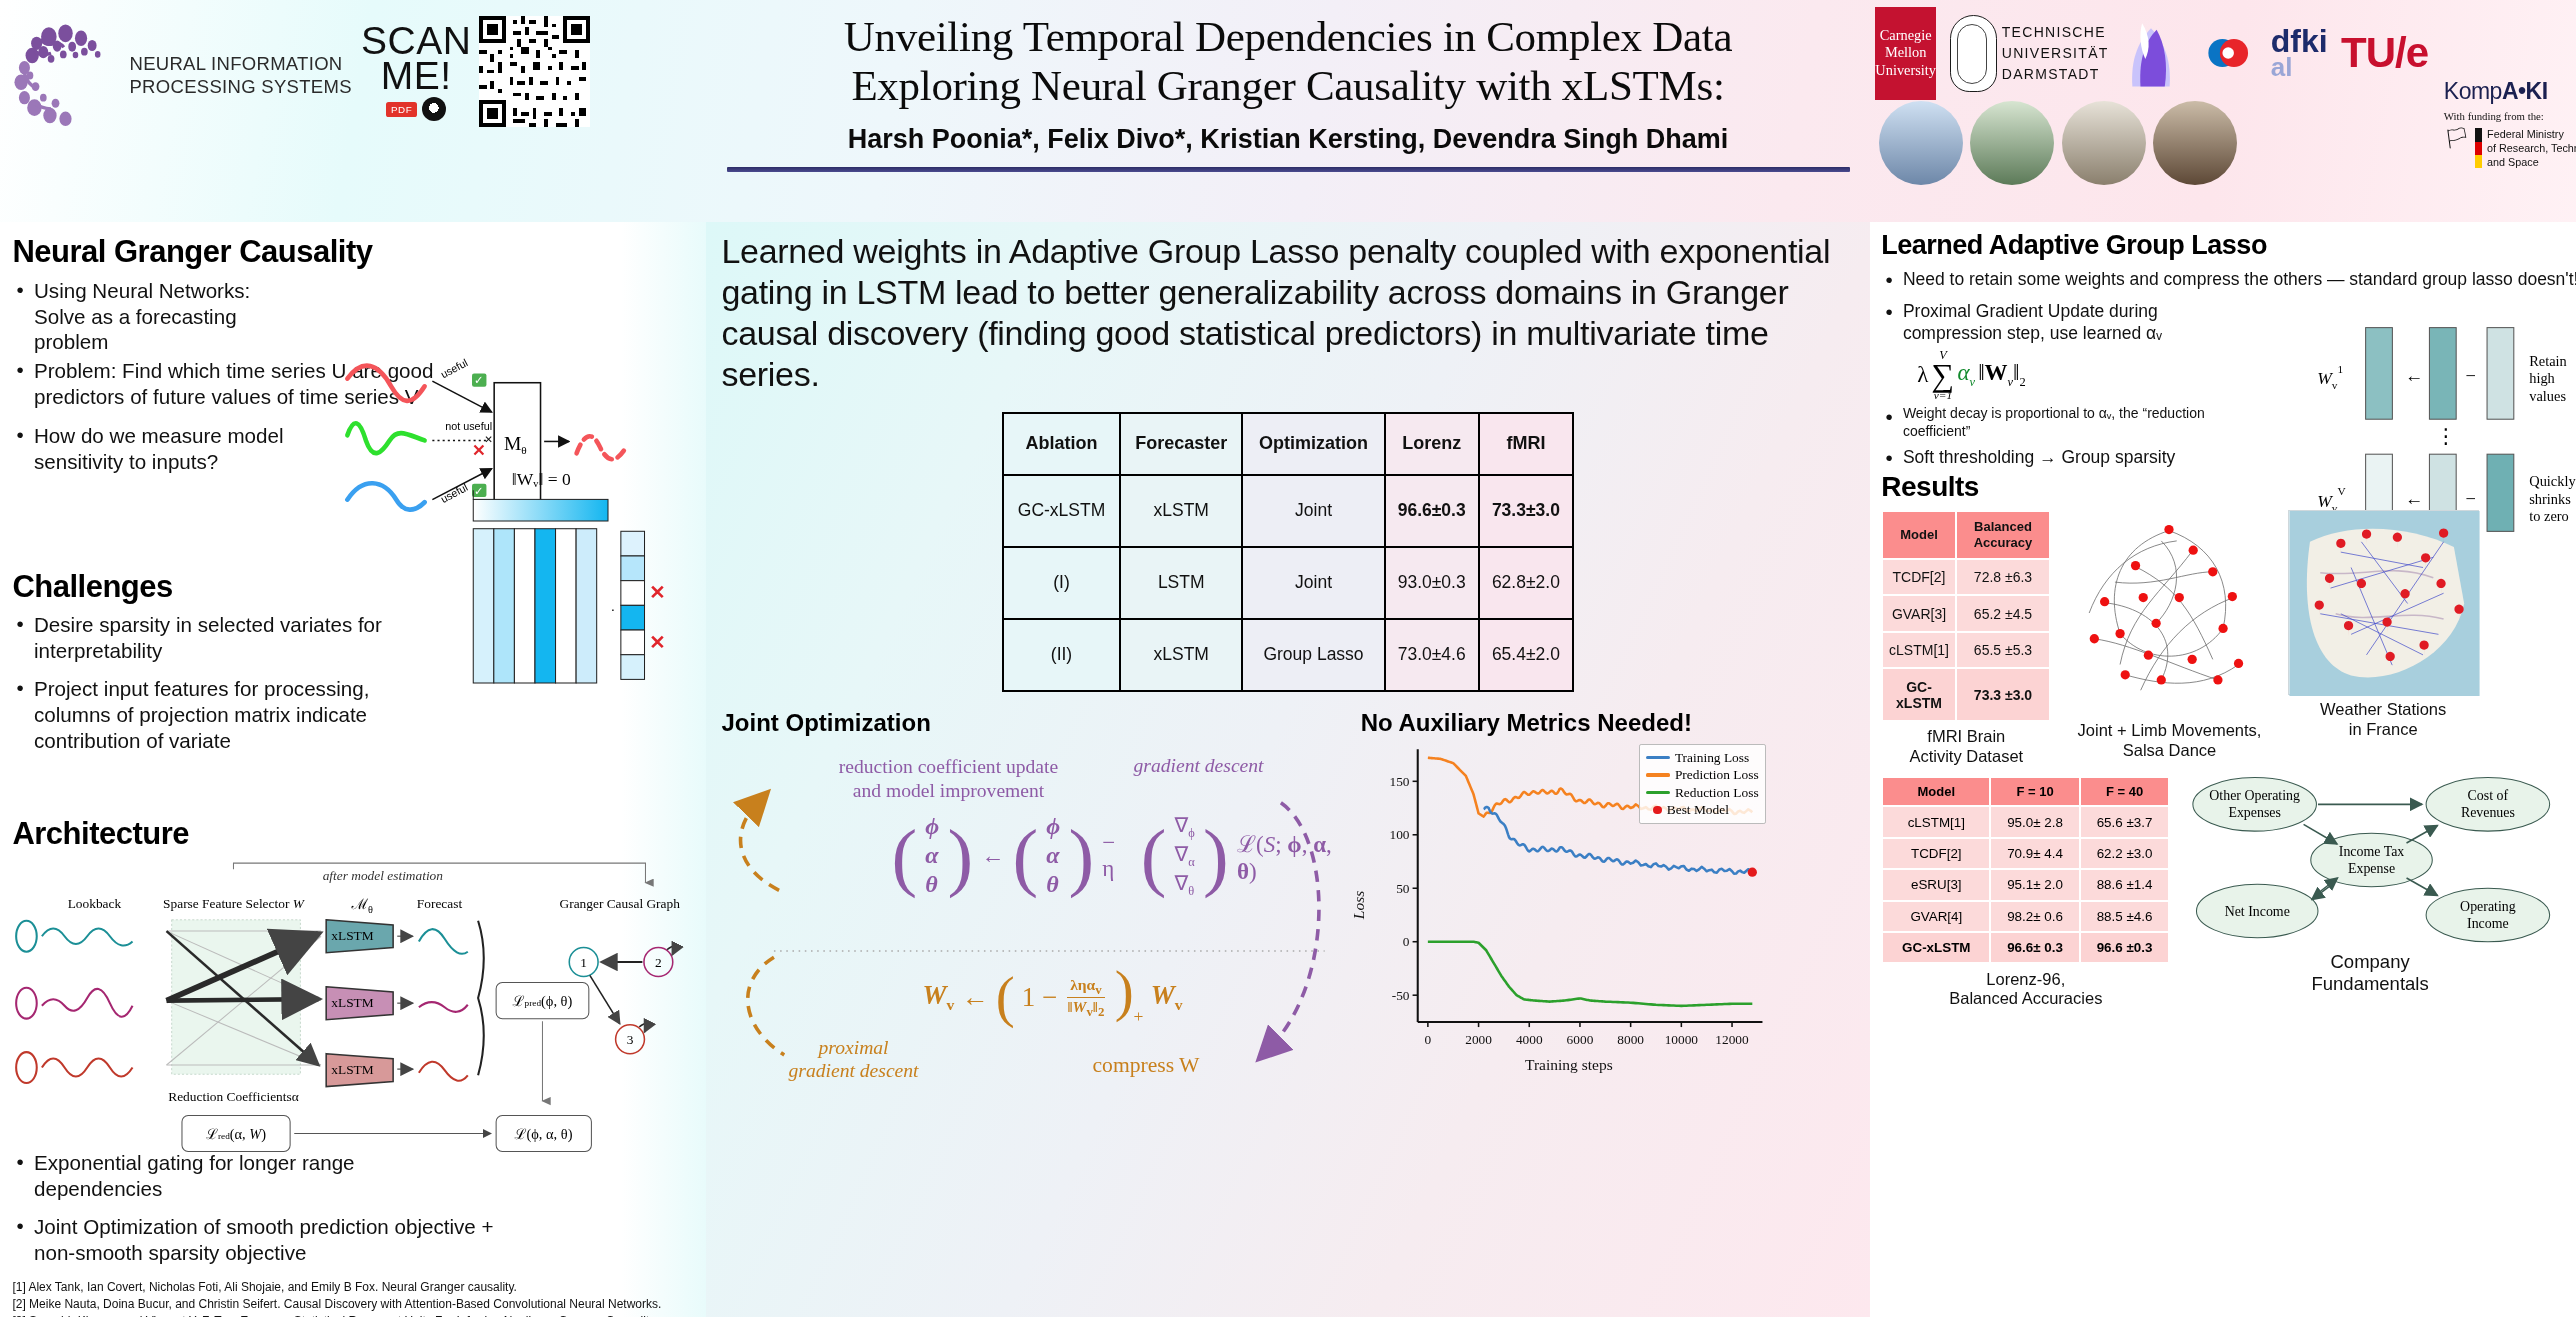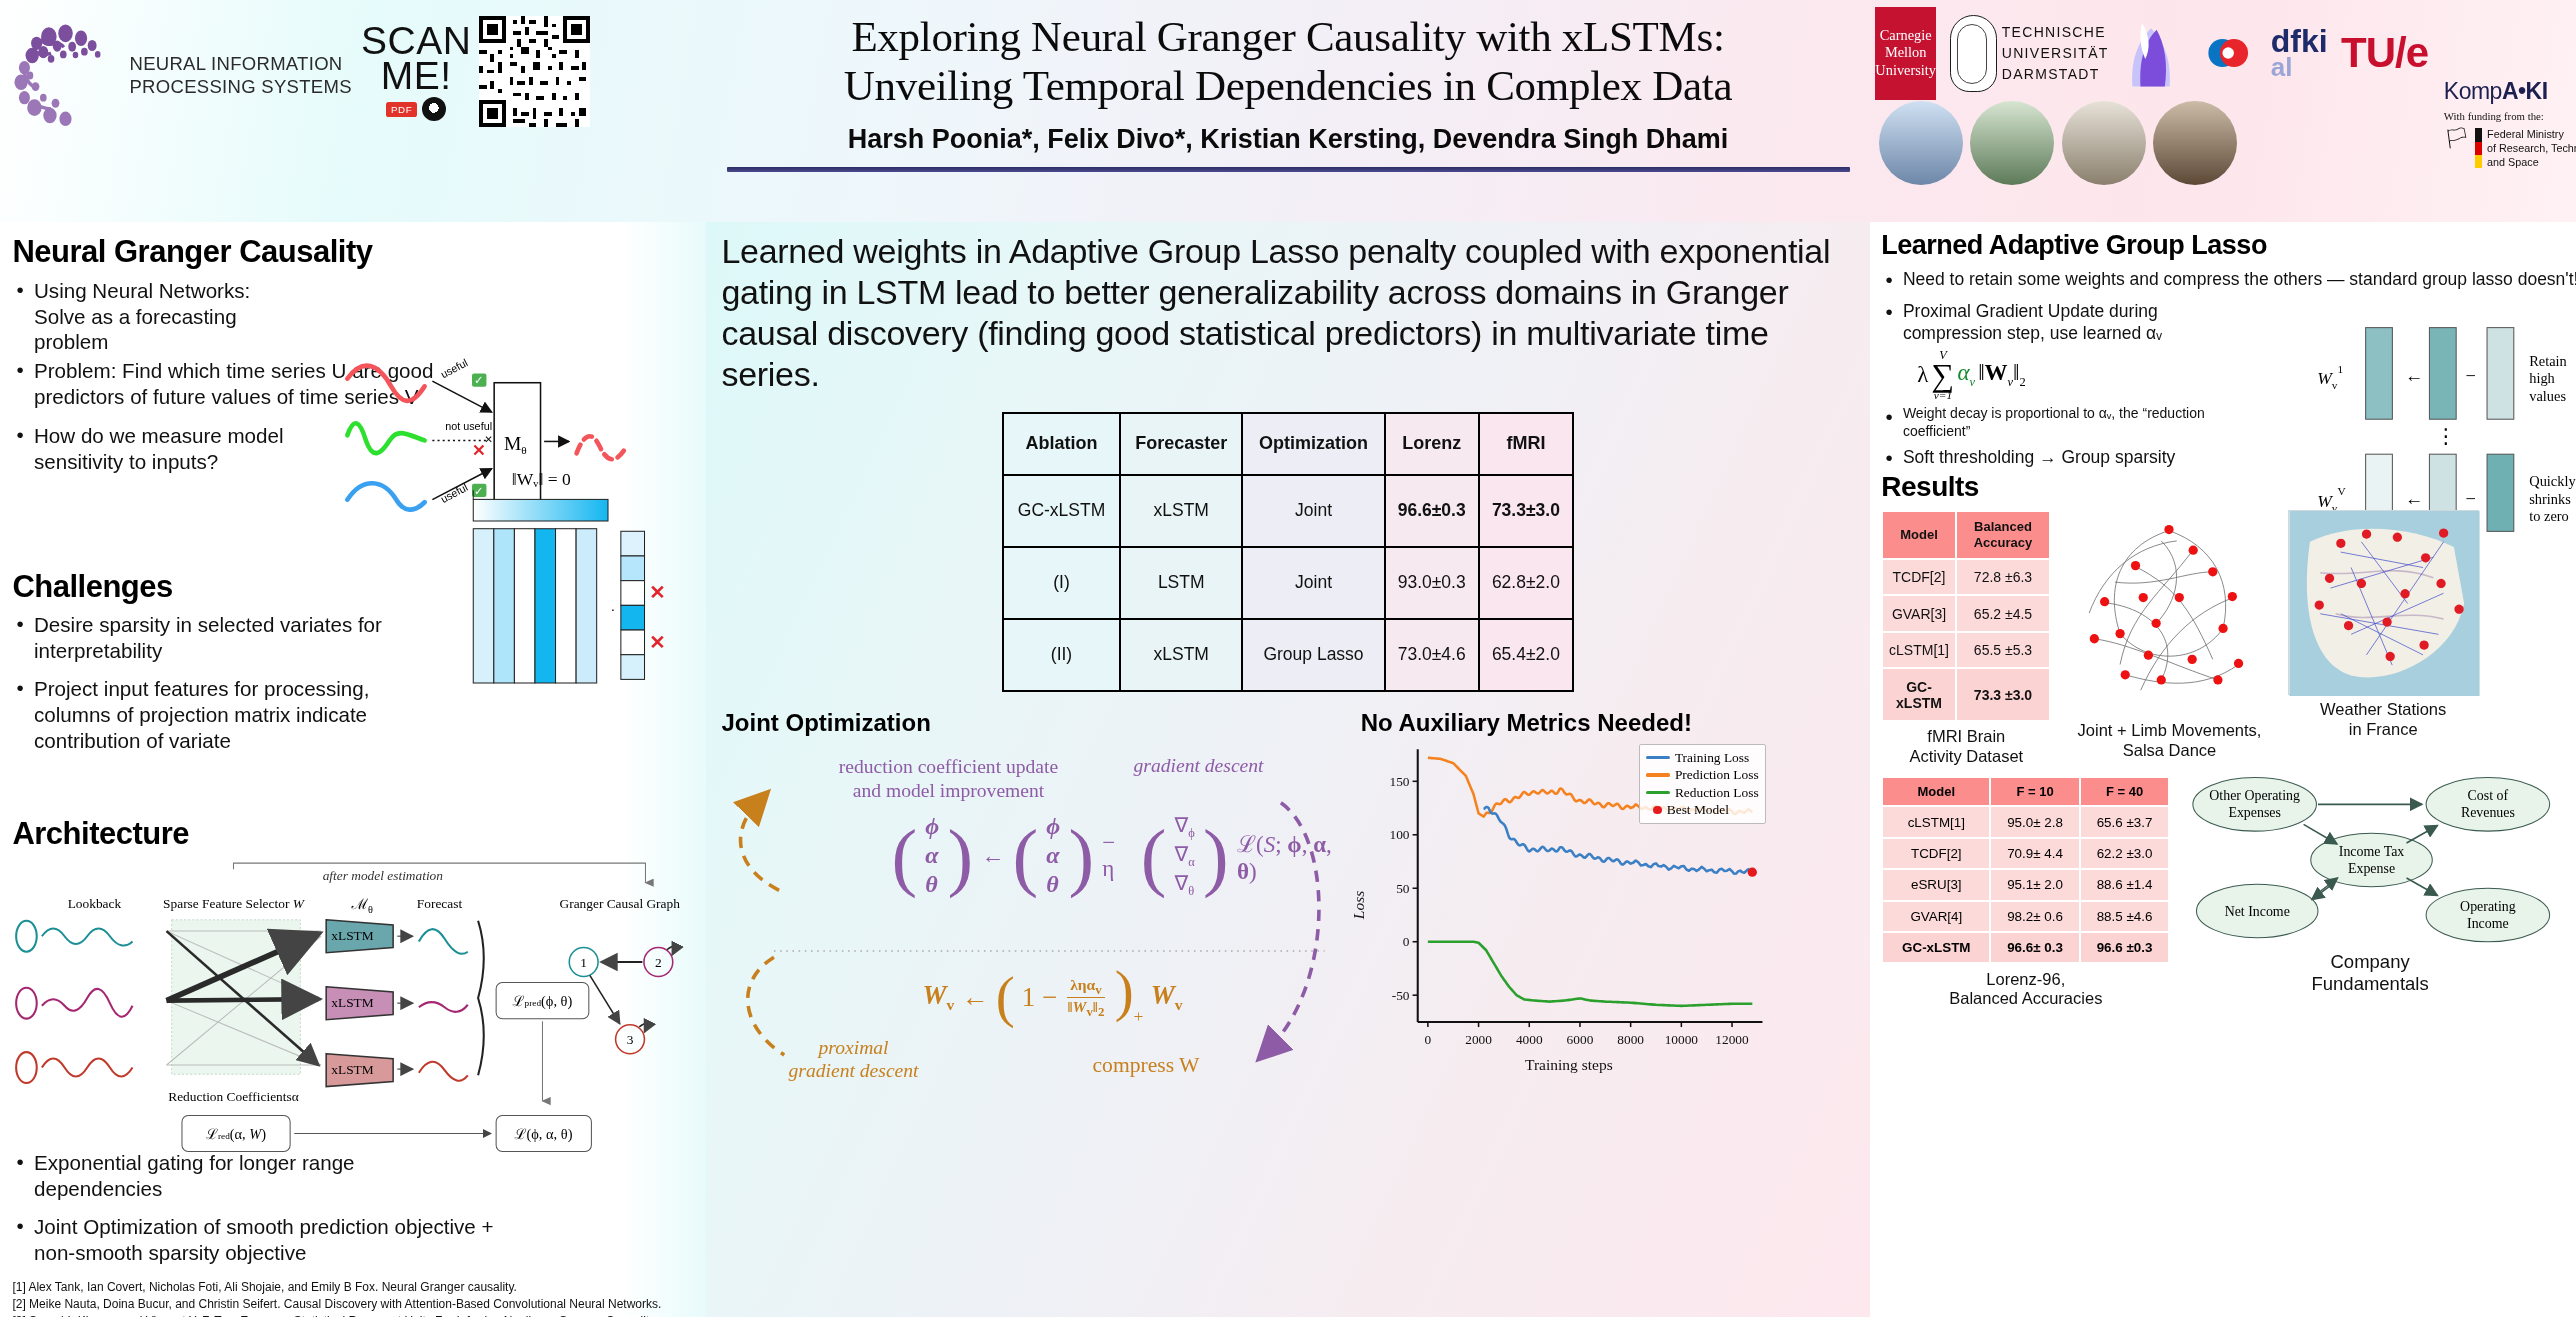--- a/index.html
+++ b/index.html
@@ -273,22 +273,22 @@
                 <rect x="19" y="10" width="1" height="1"></rect>
                 <rect x="25" y="9" width="1" height="2"></rect>
             </g>
           </svg>
         </div>
       </div>
     </div>
 
     <div class="hdr-mid">
       <div class="title">
+        <div>Unveiling Temporal Dependencies in Complex Data</div>
         <div>Exploring Neural Granger Causality with xLSTMs:</div>
-        <div>Unveiling Temporal Dependencies in Complex Data</div>
       </div>
       <div class="authors">Harsh Poonia*, Felix Divo*, Kristian Kersting, Devendra Singh Dhami</div>
       <div class="title-rule"></div>
     </div>
 
     <div class="hdr-right">
       <div class="logos">
         <div class="cmu">
           <div>
             <div>Carnegie</div>

